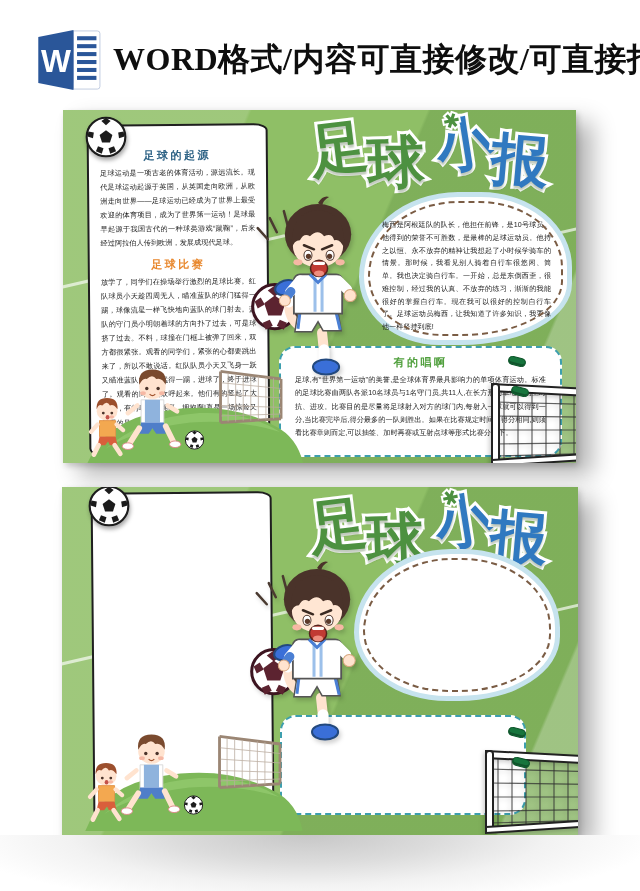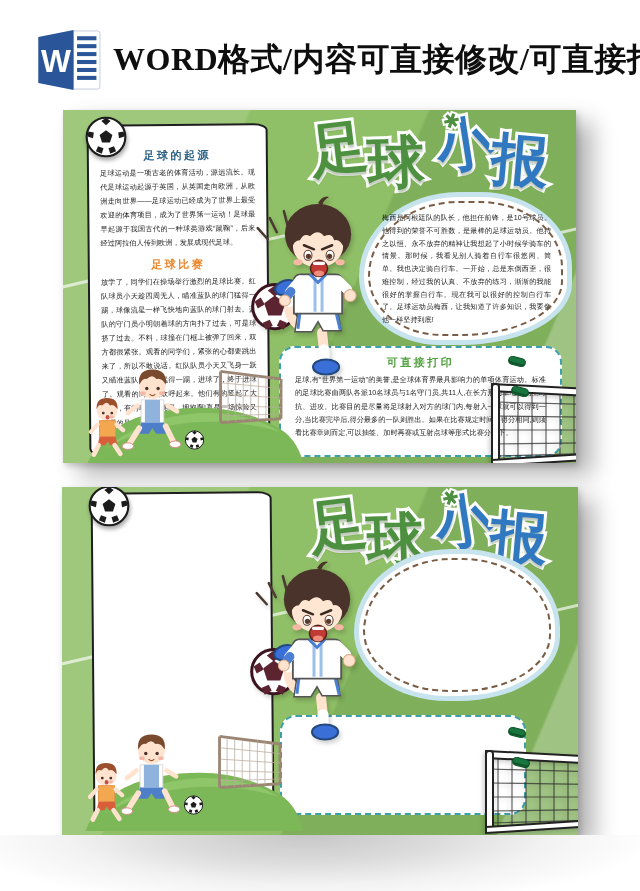--- a/index.html
+++ b/index.html
@@ -67,21 +67,21 @@
   .p2 .boy { top:72px; }
 
   
   .bubble { position:absolute; left:296px; top:82px; width:213px; height:153px; z-index:2;
     background:#fff; border:5px solid #c6e3ee;
     border-radius:52% 48% 58% 42% / 62% 55% 45% 50%; padding:13px 16px 6px 18px; }
   .bubble::before { content:""; position:absolute; inset:4px;
     border:2px dashed #7a5c44; border-radius:inherit; pointer-events:none; }
   .p2 .bubble { left:292px; top:62px; width:206px; height:152px;
     border-radius:50% 50% 52% 48% / 58% 55% 45% 48%; }
-  .bubble .sec-body { font-size:7.1px; line-height:1.8; margin-top:2px; }
+  .bubble .sec-body { font-size:7.1px; line-height:1.8; margin-top:9px; }
 
   
   .bottom-panel { position:absolute; left:216px; top:236px; width:283px; height:111px; z-index:2;
     background:#fff; border:2.5px dashed #3d9fae; border-radius:16px; padding:7px 14px 0 14px; }
   .p2 .bottom-panel { left:218px; top:228px; width:246px; height:100px; }
   .bottom-panel .sec-body { font-size:7.2px; line-height:1.85; }
 
   .kids { position:absolute; left:14px; top:252px; width:236px; height:104px; z-index:3; }
   .p2 .kids { top:240px; }
 
@@ -256,21 +256,21 @@
 
   <svg class="boy">
       <use href="#sym-boy"></use>
     </svg>
 
   <div class="bubble">
     <p class="sec-body">梅西是阿根廷队的队长，他担任前锋，是10号球员。他得到的荣誉不可胜数，是最棒的足球运动员。他持之以恒、永不放弃的精神让我想起了小时候学骑车的情景。那时候，我看见别人骑着自行车很悠闲、简单。我也决定骑自行车。一开始，总是东倒西歪，很难控制，经过我的认真、不放弃的练习，渐渐的我能很好的掌握自行车。现在我可以很好的控制自行车了。足球运动员梅西，让我知道了许多知识，我要像他一样坚持到底!</p>
   </div>
 
   <div class="bottom-panel">
-    <span class="sec-title sport-title">可直接打印</span>
+    <span class="sec-title sport-title">有的唱啊</span>
     <p class="sec-body">足球,有“世界第一运动”的美誉,是全球体育界最具影响力的单项体育运动。标准的足球比赛由两队各派10名球员与1名守门员,共11人,在长方形的草地球场上对抗、进攻。比赛目的是尽量将足球射入对方的球门内,每射入一球就可以得到一分,当比赛完毕后,得分最多的一队则胜出。如果在比赛规定时间内得分相同,则须看比赛章则而定,可以抽签、加时再赛或互射点球等形式比赛分高下。</p>
   </div>
 
   <span class="capsule cp1"></span>
   <span class="capsule cp2"></span>
   <svg class="goal">
       <use href="#sym-goal"></use>
     </svg>
 </div>
 

